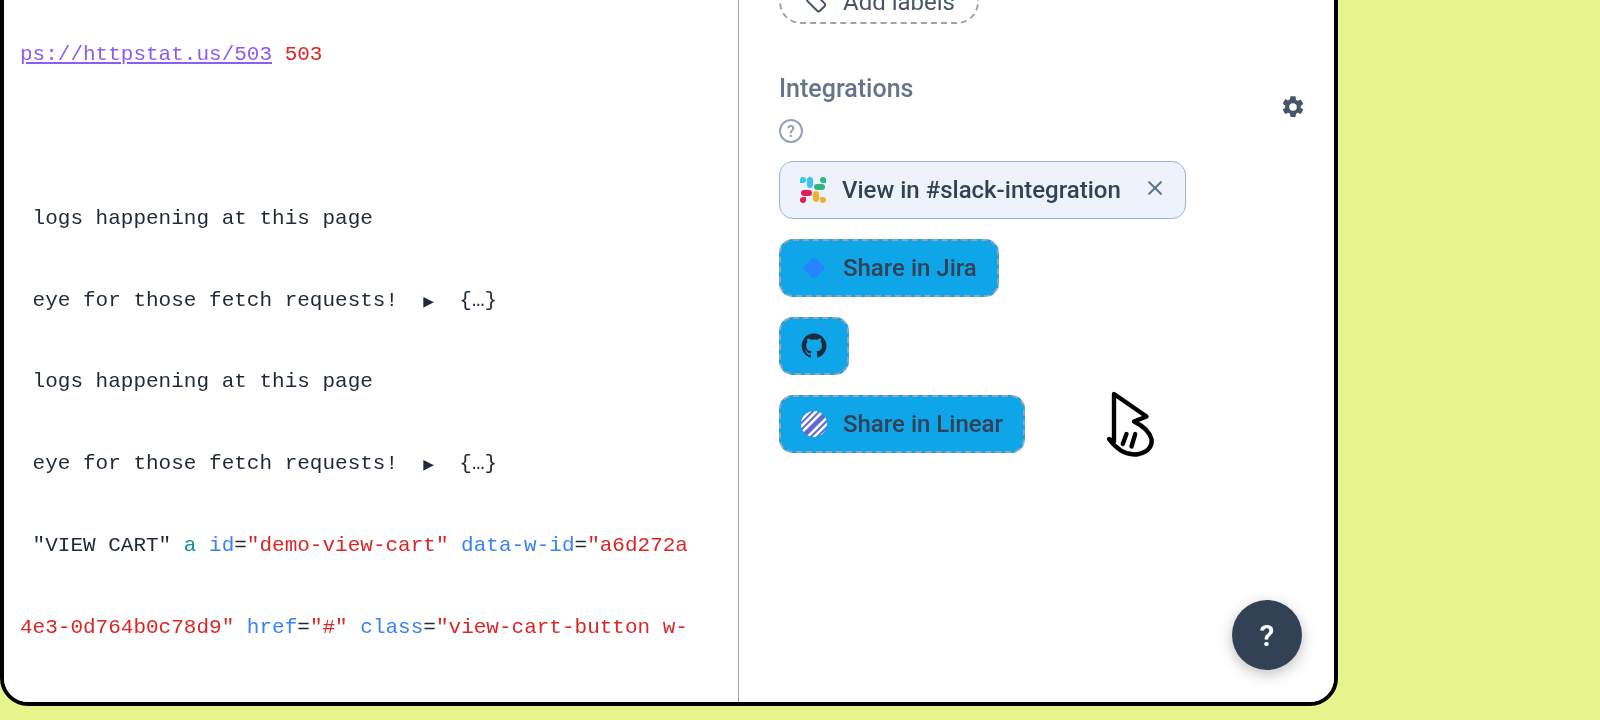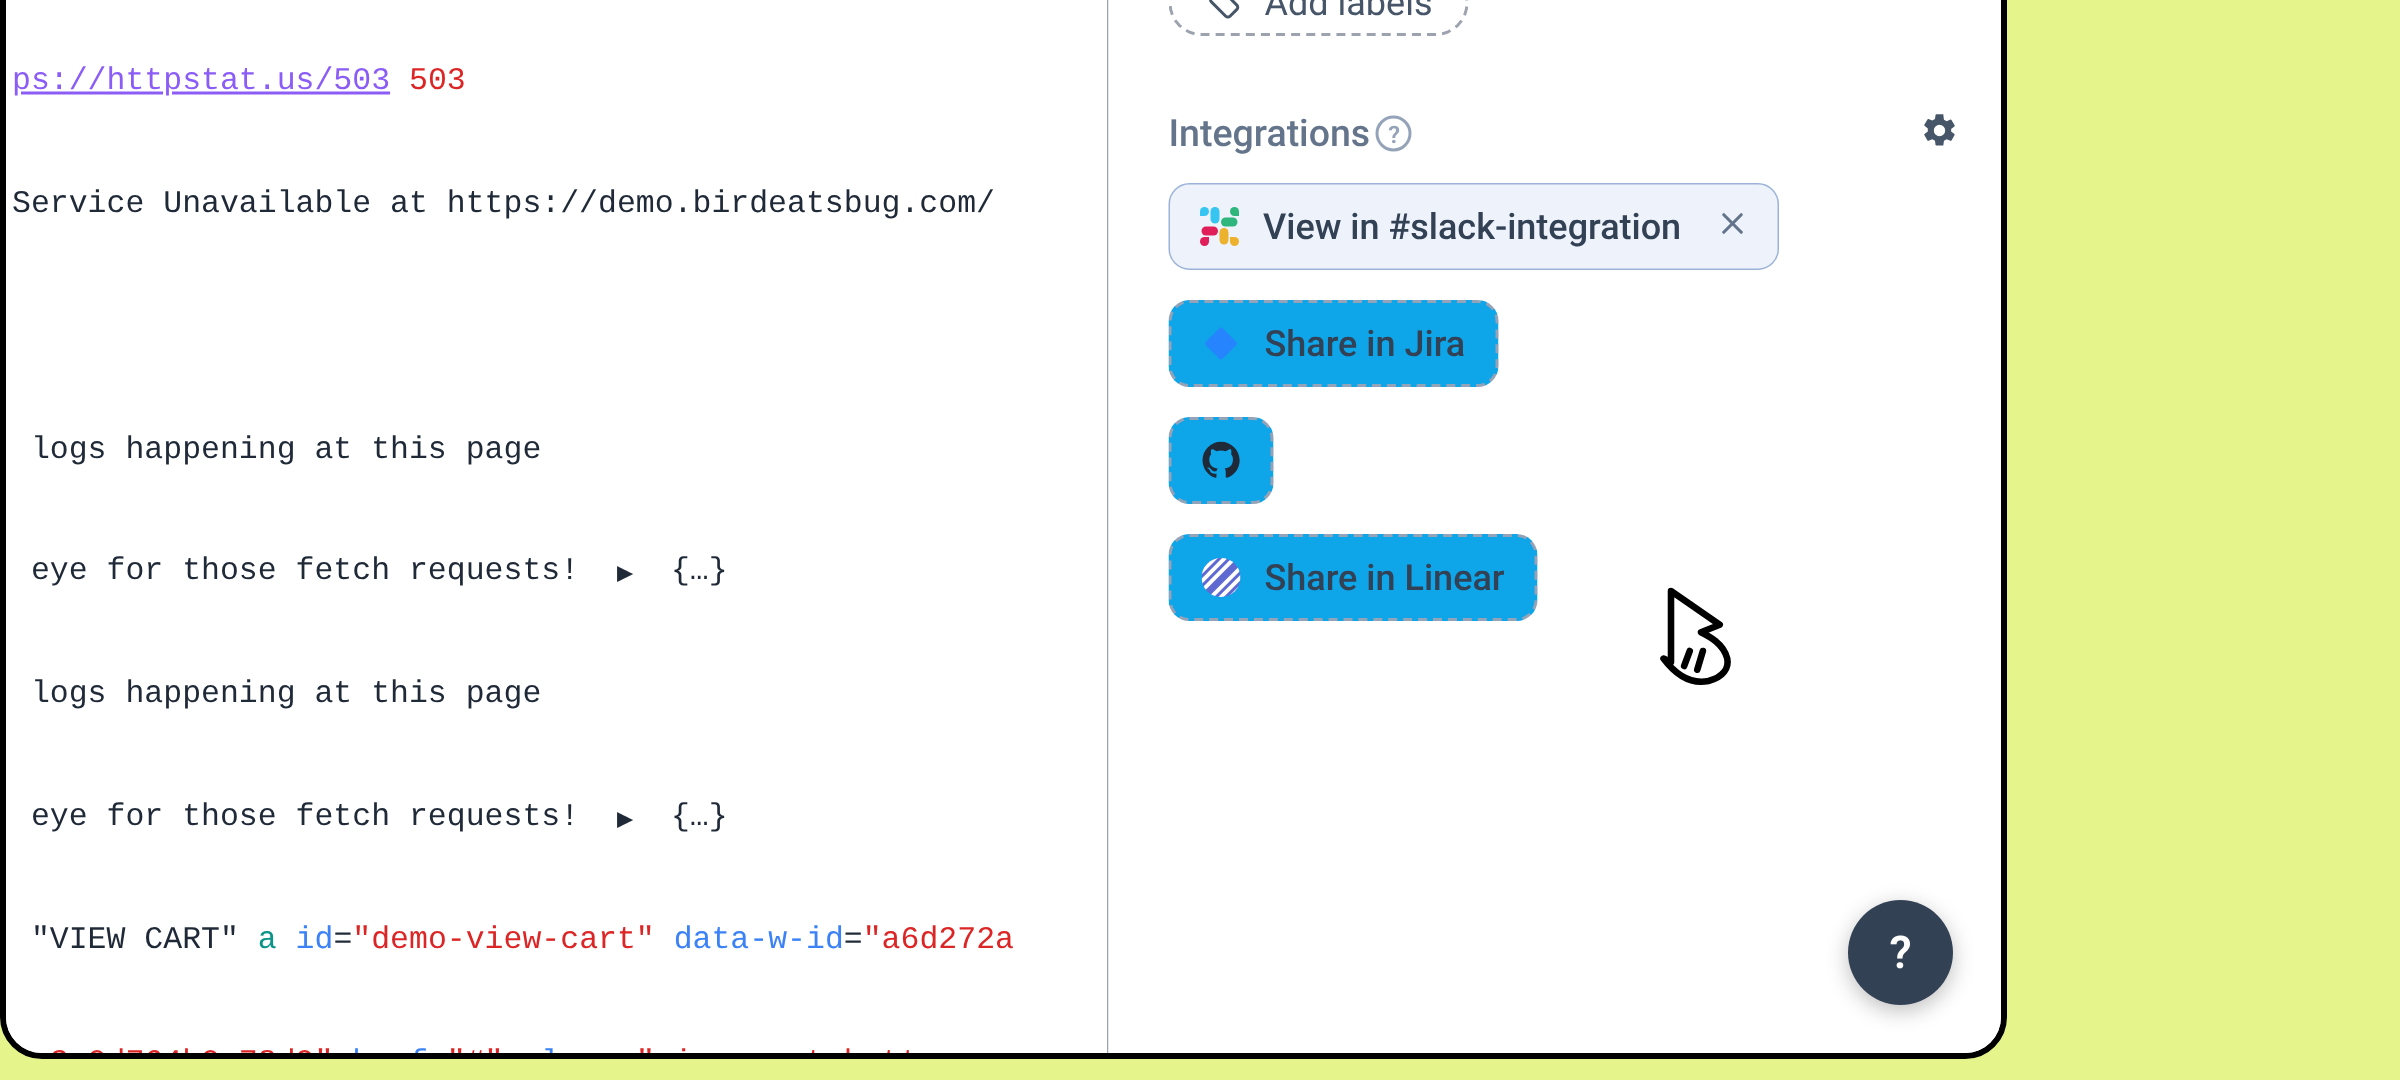--- a/index.html
+++ b/index.html
@@ -28,21 +28,21 @@
     background: #ffffff;
     font-family: "SFMono-Regular", Consolas, "Liberation Mono", Menlo, monospace;
     font-size: 21px;
     line-height: 1.95;
     color: #1f2937;
     padding-top: 0;
     overflow: hidden;
     white-space: pre;
     border-right: 1px solid #9ca3af;
   }
-  .left-pane .line { padding-left: 4px; }
+  .left-pane .line { padding-left: 16px; }
   .c-red { color: #dc2626; }
   .c-blue { color: #3b82f6; }
   .c-teal { color: #0d9488; }
   .c-purple { color: #8b5cf6; }
   .c-underline { text-decoration: underline; }
   .arrow { display:inline-block; transform: translateY(1px); font-size:18px;}
   .right-pane {
     width: 595px;
     background: #ffffff;
     padding: 0 28px 0 40px;
@@ -62,25 +62,26 @@
   }
   .section-head {
     display: flex;
     align-items: center;
     justify-content: space-between;
     margin-top: 50px;
     margin-bottom: 18px;
   }
   .section-title {
     display: flex;
-    align-items: center;
-    gap: 4px;
+    align-items: flex-start;
+    gap: 16px;
     color: #64748b;
     font-size: 25px;
     font-weight: 500;
+    flex-direction: column;
   }
   .help-circ {
     width: 24px; height: 24px; border: 2px solid #94a3b8; border-radius: 50%;
     display: inline-flex; align-items: center; justify-content: center; font-size: 16px; color:#94a3b8; font-weight:600;
   }
   .gear { color:#475569; width:26px; height:26px; }
   .chip-col { display:flex; flex-direction:column; gap:20px; align-items:flex-start; }
   .chip {
     display: inline-flex;
     align-items: center;
@@ -128,21 +129,20 @@
   .slack .f{ width:6px; height:6px; background:#2EB67D; left:20px; top:0; border-radius:50% 50% 0 50%;}
   .slack .g{ width:6px; height:6px; background:#ECB22E; left:20px; top:20px; border-radius:0 50% 50% 50%;}
   .slack .h{ width:6px; height:6px; background:#E01E5A; left:0; top:20px; border-radius:50% 0 50% 50%;}
 </style>
 </head>
 <body>
 
 <div class="window">
   <div class="left-pane">
 <div class="line"><span class="c-purple c-underline">ps://httpstat.us/503</span><span class="c-red"> 503</span></div>
-<div class="line">Service Unavailable at https://demo.birdeatsbug.com/</div>
 <div class="line">&nbsp;</div>
 <div class="line"> logs happening at this page</div>
 <div class="line"><span> eye for those fetch requests!  </span><span class="arrow">▶</span><span>  {…}</span></div>
 <div class="line"> logs happening at this page</div>
 <div class="line"><span> eye for those fetch requests!  </span><span class="arrow">▶</span><span>  {…}</span></div>
 <div class="line"><span> "VIEW CART" </span><span class="c-teal">a</span><span class="c-blue"> id</span><span>=</span><span class="c-red">"demo-view-cart"</span><span class="c-blue"> data-w-id</span><span>=</span><span class="c-red">"a6d272a</span></div>
 <div class="line"><span class="c-red">4e3-0d764b0c78d9"</span><span class="c-blue"> href</span><span>=</span><span class="c-red">"#"</span><span class="c-blue"> class</span><span>=</span><span class="c-red">"view-cart-button w-</span></div>
 
 
 

